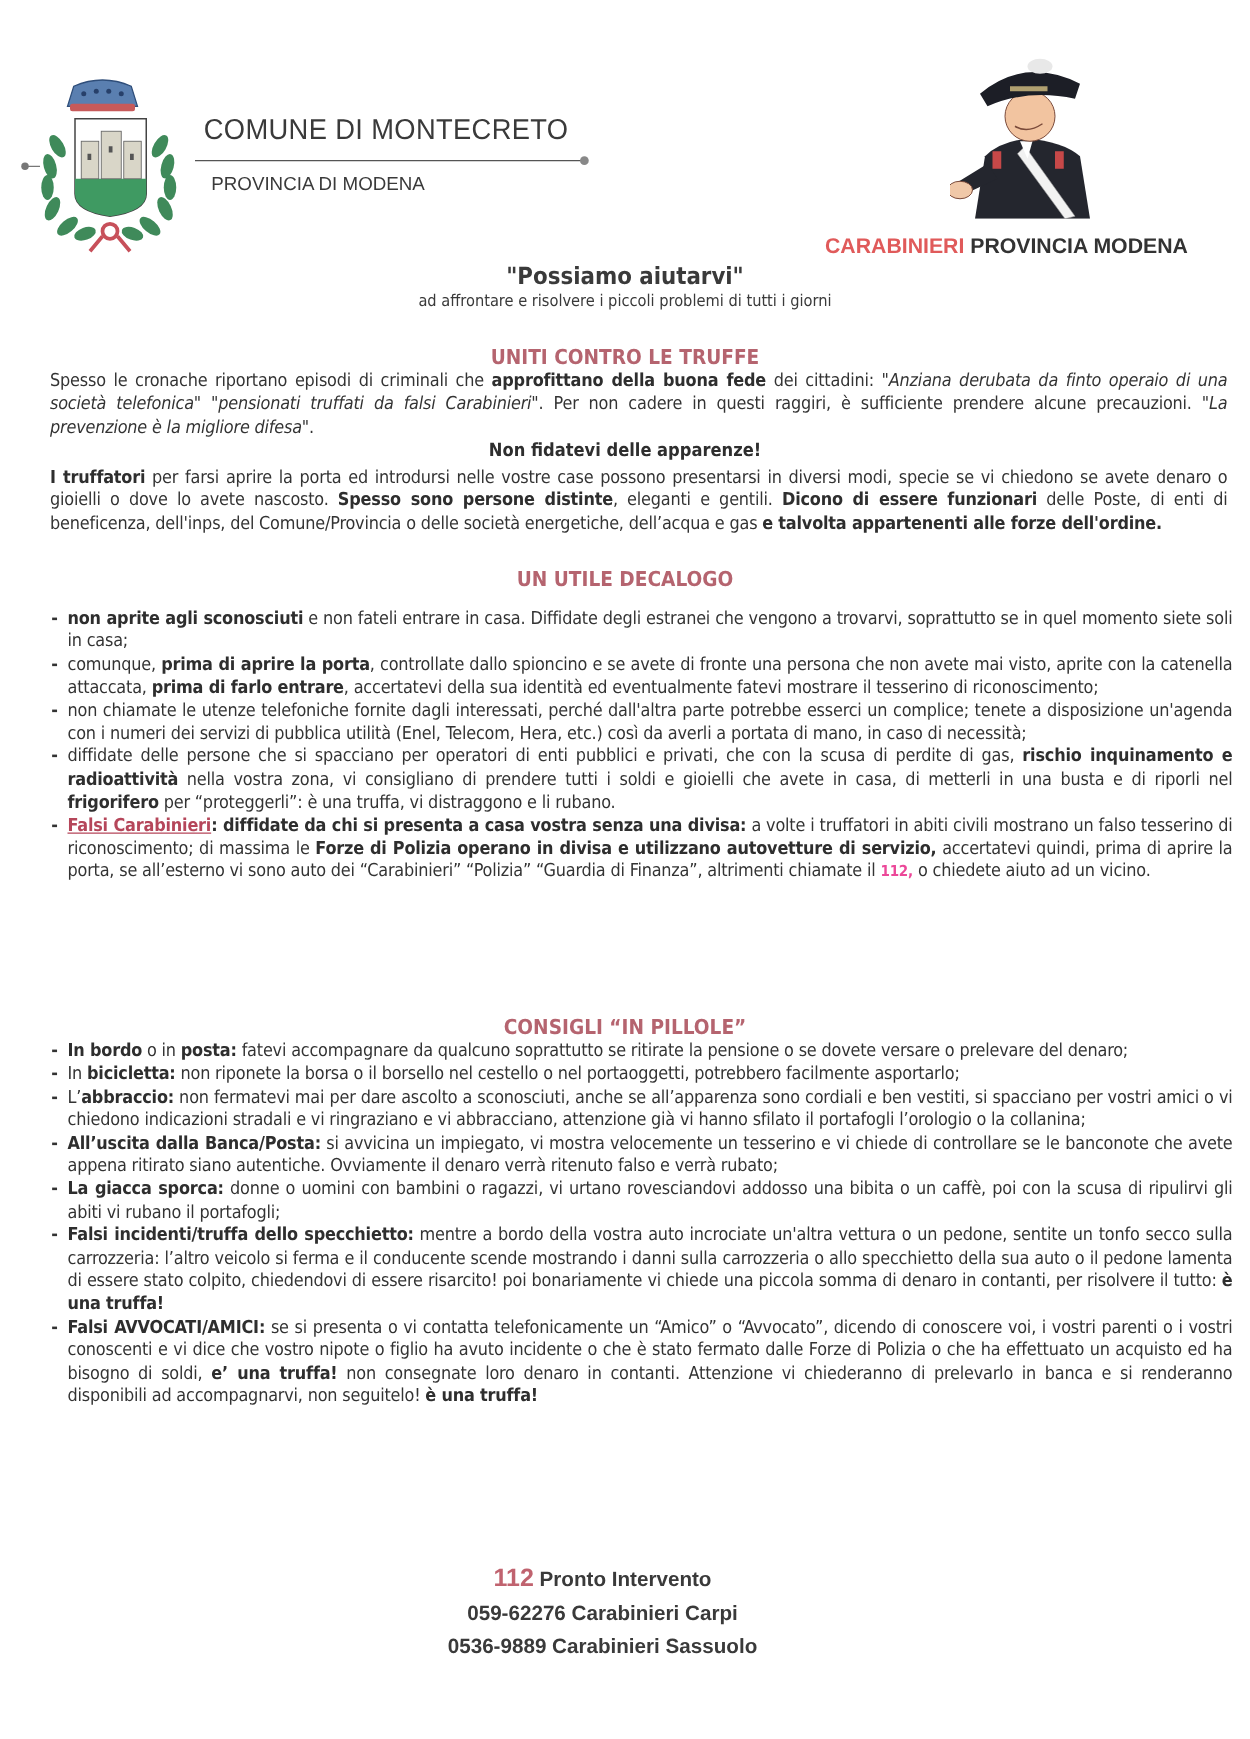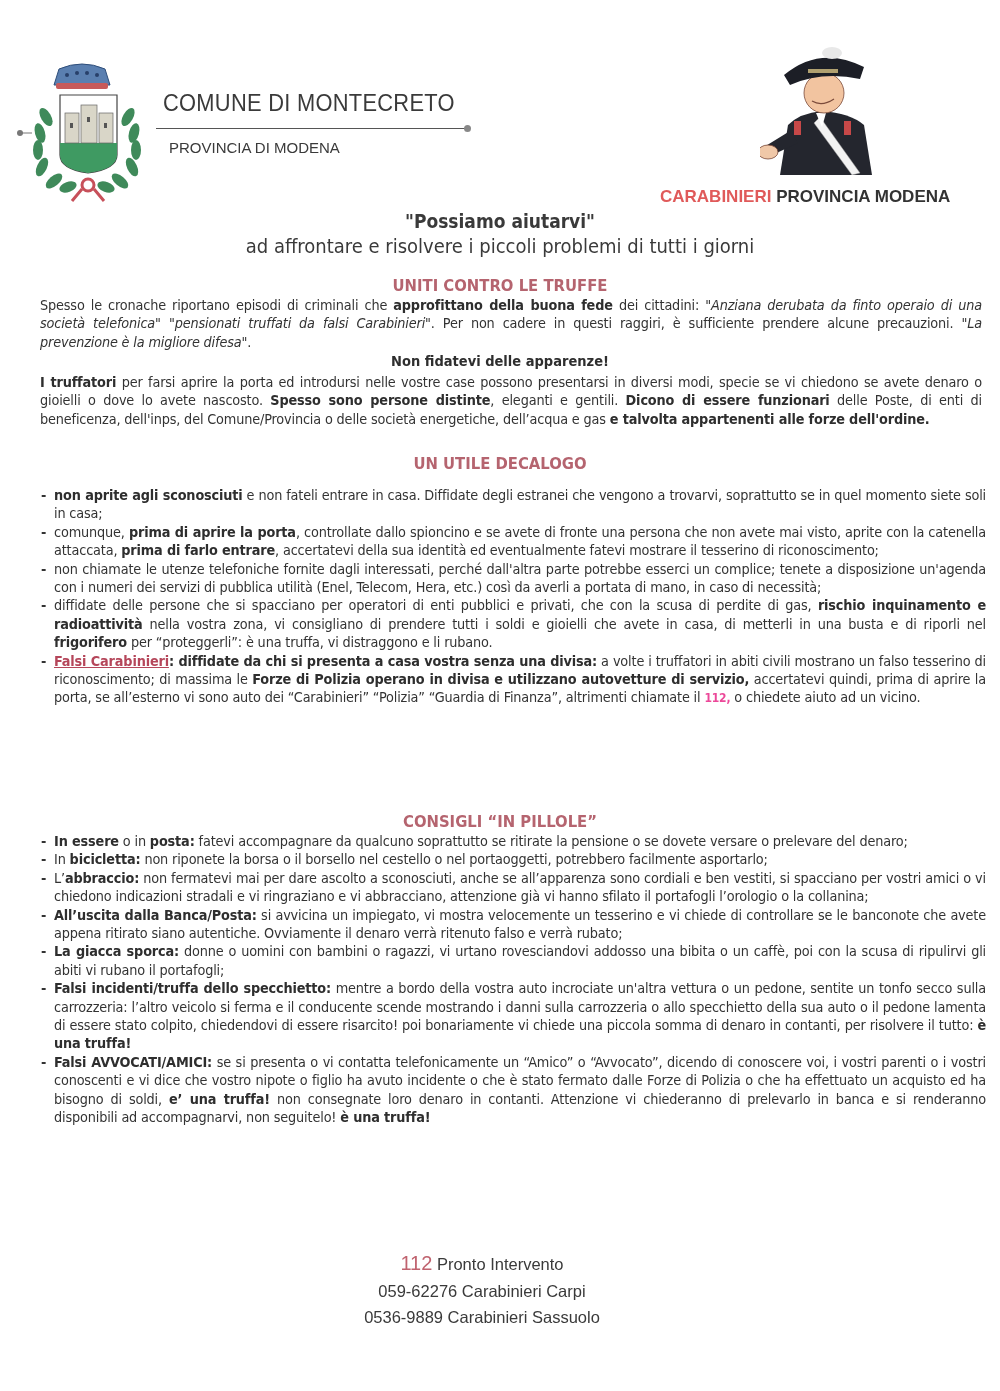--- a/index.html
+++ b/index.html
@@ -11,40 +11,40 @@
   #comune-title { left: 163px; top: 90px; font-family: "Liberation Sans", sans-serif; font-size: 23px; color: #3a3a3a; letter-spacing: 0.3px; transform: scaleX(0.95); transform-origin: left; }
   #header-rule { left: 156px; top: 128px; width: 310px; height: 1px; background: #555; }
   #header-rule-dot { left: 464px; top: 125px; width: 7px; height: 7px; border-radius: 50%; background: #888; }
   #comune-sub { left: 169px; top: 139px; font-family: "Liberation Sans", sans-serif; font-size: 15px; color: #3a3a3a; }
   #carab-img { left: 760px; top: 35px; width: 130px; height: 140px; }
   #carab-caption { left: 660px; top: 187px; font-family: "Liberation Sans", sans-serif; font-size: 17px; font-weight: bold; color: #333; }
   #carab-caption .red { color: #e05a5a; }
   
   .center { position: absolute; left: 0; width: 1000px; text-align: center; }
   #tagline { top: 210px; font-size: 19px; font-weight: bold; color: #3a3a3a; }
-  #subtag { top: 234px; font-size: 20px; color: #3a3a3a; }
+  #subtag { top: 234px; font-size: 13px; color: #3a3a3a; }
   .section-title { font-size: 16.5px; font-weight: bold; color: #b5646f; }
   #s1-title { top: 276px; }
   #s2-title { top: 454px; }
   #s3-title { top: 812px; }
   .para { position: absolute; left: 40px; width: 942px; font-size: 14.3px; line-height: 18.4px; text-align: justify; color: #333; letter-spacing: -0.15px; }
   .para b { color: #2e2e2e; }
   #intro { top: 296px; }
   #warn-title { top: 353px; font-size: 14.5px; font-weight: bold; color: #2e2e2e; }
   #truff { top: 373px; }
   ul.dash { position: absolute; left: 40px; width: 946px; margin: 0; padding: 0; list-style: none; font-size: 14.3px; line-height: 18.4px; color: #333; letter-spacing: -0.15px; }
   ul.dash li { position: relative; padding-left: 14px; text-align: justify; }
   ul.dash li::before { content: "-"; position: absolute; left: 1px; top: 0; font-weight: bold; }
   ul.dash li b { color: #2e2e2e; }
   #decalogo { top: 486px; }
   #pillole { top: 832px; }
   .link-red { color: #b5465a; text-decoration: underline; font-weight: bold; }
   .num-red { color: #ec4899; font-weight: bold; font-size: 12px; }
   
-  #contacts { position: absolute; left: 0; top: 1250px; width: 964px; text-align: center; font-family: "Liberation Sans", sans-serif; font-weight: normal; font-size: 16.5px; line-height: 26.5px; color: #3a3a3a; }
+  #contacts { position: absolute; left: 0; top: 1250px; width: 964px; text-align: center; font-family: "Liberation Sans", sans-serif; font-weight: bold; font-size: 16.5px; line-height: 26.5px; color: #3a3a3a; }
   #contacts .n112 { color: #c0636f; font-size: 20px; }
 </style>
 </head>
 <body>
 
 <div id="crest" class="abs">
   <svg width="150" height="150" viewBox="0 0 150 150">
 
     <path d="M47 14 Q70 4 93 14 L98 30 L42 30 Z" fill="#5a7fb0" stroke="#2f4e7a" stroke-width="1"></path>
     <rect x="44" y="28" width="52" height="6" rx="2" fill="#c75a5a"></rect>
@@ -124,21 +124,21 @@
 <ul id="decalogo" class="dash">
     <li><b>non aprite agli sconosciuti</b><span> e non fateli entrare in casa. Diffidate degli estranei che vengono a trovarvi, soprattutto se in quel momento siete soli in casa;</span></li>
     <li><span>comunque, </span><b>prima di aprire la porta</b><span>, controllate dallo spioncino e se avete di fronte una persona che non avete mai visto, aprite con la catenella attaccata, </span><b>prima di farlo entrare</b><span>, accertatevi della sua identità ed eventualmente fatevi mostrare il tesserino di riconoscimento;</span></li>
     <li><span>non chiamate le utenze telefoniche fornite dagli interessati, perché dall'altra parte potrebbe esserci un complice; tenete a disposizione un'agenda con i numeri dei servizi di pubblica utilità (Enel, Telecom, Hera, etc.) così da averli a portata di mano, in caso di necessità;</span></li>
     <li><span>diffidate delle persone che si spacciano per operatori di enti pubblici e privati, che con la scusa di perdite di gas, </span><b>rischio inquinamento e radioattività</b><span> nella vostra zona, vi consigliano di prendere tutti i soldi e gioielli che avete in casa, di metterli in una busta e di riporli nel </span><b>frigorifero</b><span> per “proteggerli”: è una truffa, vi distraggono e li rubano.</span></li>
     <li><a class="link-red">Falsi Carabinieri</a><b>: diffidate da chi si presenta a casa vostra senza una divisa:</b><span> a volte i truffatori in abiti civili mostrano un falso tesserino di riconoscimento; di massima le </span><b>Forze di Polizia operano in divisa e utilizzano autovetture di servizio,</b><span> accertatevi quindi, prima di aprire la porta, se all’esterno vi sono auto dei “Carabinieri” “Polizia” “Guardia di Finanza”, altrimenti chiamate il </span><span class="num-red">112,</span><span> o chiedete aiuto ad un vicino.</span></li>
   </ul>
 
 <div id="s3-title" class="center section-title">CONSIGLI “IN PILLOLE”</div>
 <ul id="pillole" class="dash">
-    <li><b>In essere</b><span> o in </span><b>posta:</b><span> fatevi accompagnare da qualcuno soprattutto se ritirate la pensione o se dovete versare o prelevare del denaro;</span></li>
+    <li><b>In bordo</b><span> o in </span><b>posta:</b><span> fatevi accompagnare da qualcuno soprattutto se ritirate la pensione o se dovete versare o prelevare del denaro;</span></li>
     <li><span>In </span><b>bicicletta:</b><span> non riponete la borsa o il borsello nel cestello o nel portaoggetti, potrebbero facilmente asportarlo;</span></li>
     <li><span>L’</span><b>abbraccio:</b><span> non fermatevi mai per dare ascolto a sconosciuti, anche se all’apparenza sono cordiali e ben vestiti, si spacciano per vostri amici o vi chiedono indicazioni stradali e vi ringraziano e vi abbracciano, attenzione già vi hanno sfilato il portafogli l’orologio o la collanina;</span></li>
     <li><b>All’uscita dalla Banca/Posta:</b><span> si avvicina un impiegato, vi mostra velocemente un tesserino e vi chiede di controllare se le banconote che avete appena ritirato siano autentiche. Ovviamente il denaro verrà ritenuto falso e verrà rubato;</span></li>
     <li><b>La giacca sporca:</b><span> donne o uomini con bambini o ragazzi, vi urtano rovesciandovi addosso una bibita o un caffè, poi con la scusa di ripulirvi gli abiti vi rubano il portafogli;</span></li>
     <li><b>Falsi incidenti/truffa dello specchietto:</b><span> mentre a bordo della vostra auto incrociate un'altra vettura o un pedone, sentite un tonfo secco sulla carrozzeria: l’altro veicolo si ferma e il conducente scende mostrando i danni sulla carrozzeria o allo specchietto della sua auto o il pedone lamenta di essere stato colpito, chiedendovi di essere risarcito! poi bonariamente vi chiede una piccola somma di denaro in contanti, per risolvere il tutto: </span><b>è una truffa!</b></li>
     <li><b>Falsi AVVOCATI/AMICI:</b><span> se si presenta o vi contatta telefonicamente un “Amico” o “Avvocato”, dicendo di conoscere voi, i vostri parenti o i vostri conoscenti e vi dice che vostro nipote o figlio ha avuto incidente o che è stato fermato dalle Forze di Polizia o che ha effettuato un acquisto ed ha bisogno di soldi, </span><b>e’ una truffa!</b><span> non consegnate loro denaro in contanti. Attenzione vi chiederanno di prelevarlo in banca e si renderanno disponibili ad accompagnarvi, non seguitelo! </span><b>è una truffa!</b></li>
   </ul>
 
 <div id="contacts">
   <div><span class="n112">112</span><span> Pronto Intervento</span></div>

